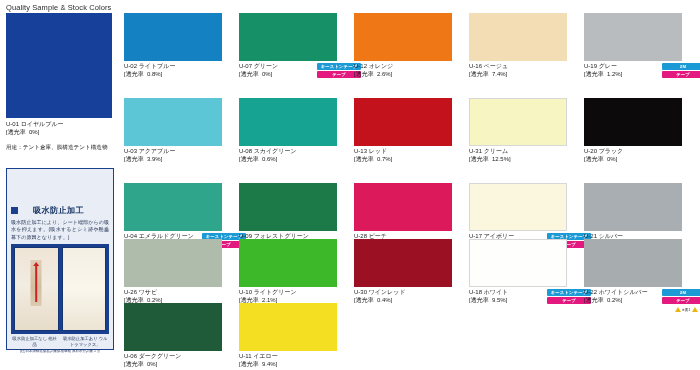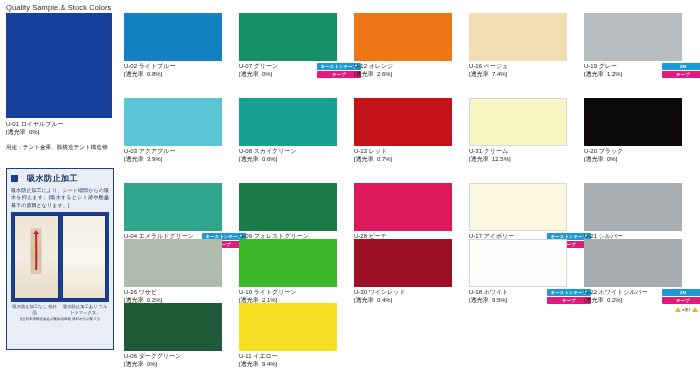--- a/index.html
+++ b/index.html
@@ -29,21 +29,21 @@
     position:absolute;left:6px;top:144px;width:130px;
     font-size:5.6px;color:#222;white-space:nowrap;
   }
 
   
   .info-panel{
     position:absolute;left:6px;top:168px;width:108px;height:182px;
     border:1.2px solid #1a3f8f;background:#e9eef6;
     box-sizing:border-box;padding:4px 4px 3px 4px;
   }
-  .info-head{display:flex;align-items:center;gap:9px;margin-bottom:3px;}
+  .info-head{display:flex;align-items:center;gap:15px;margin-bottom:3px;margin-top:32px;}
   .info-head .sq{width:7px;height:7px;background:#1a3f8f;flex:0 0 auto;}
   .info-head .ttl{font-size:8.2px;font-weight:bold;color:#10305f;letter-spacing:.3px;}
   .info-body{font-size:5.1px;line-height:7.4px;color:#1a2c4d;text-align:justify;}
   .photo-row{
     margin-top:3px;display:flex;gap:3px;
     border:1.2px solid #1a3f8f;padding:2px;background:#1a3f8f;
   }
   .photo{
     position:relative;flex:1;height:82px;
     background:linear-gradient(180deg,#efe4d6 0%,#f3ece1 45%,#e7dcc9 100%);

